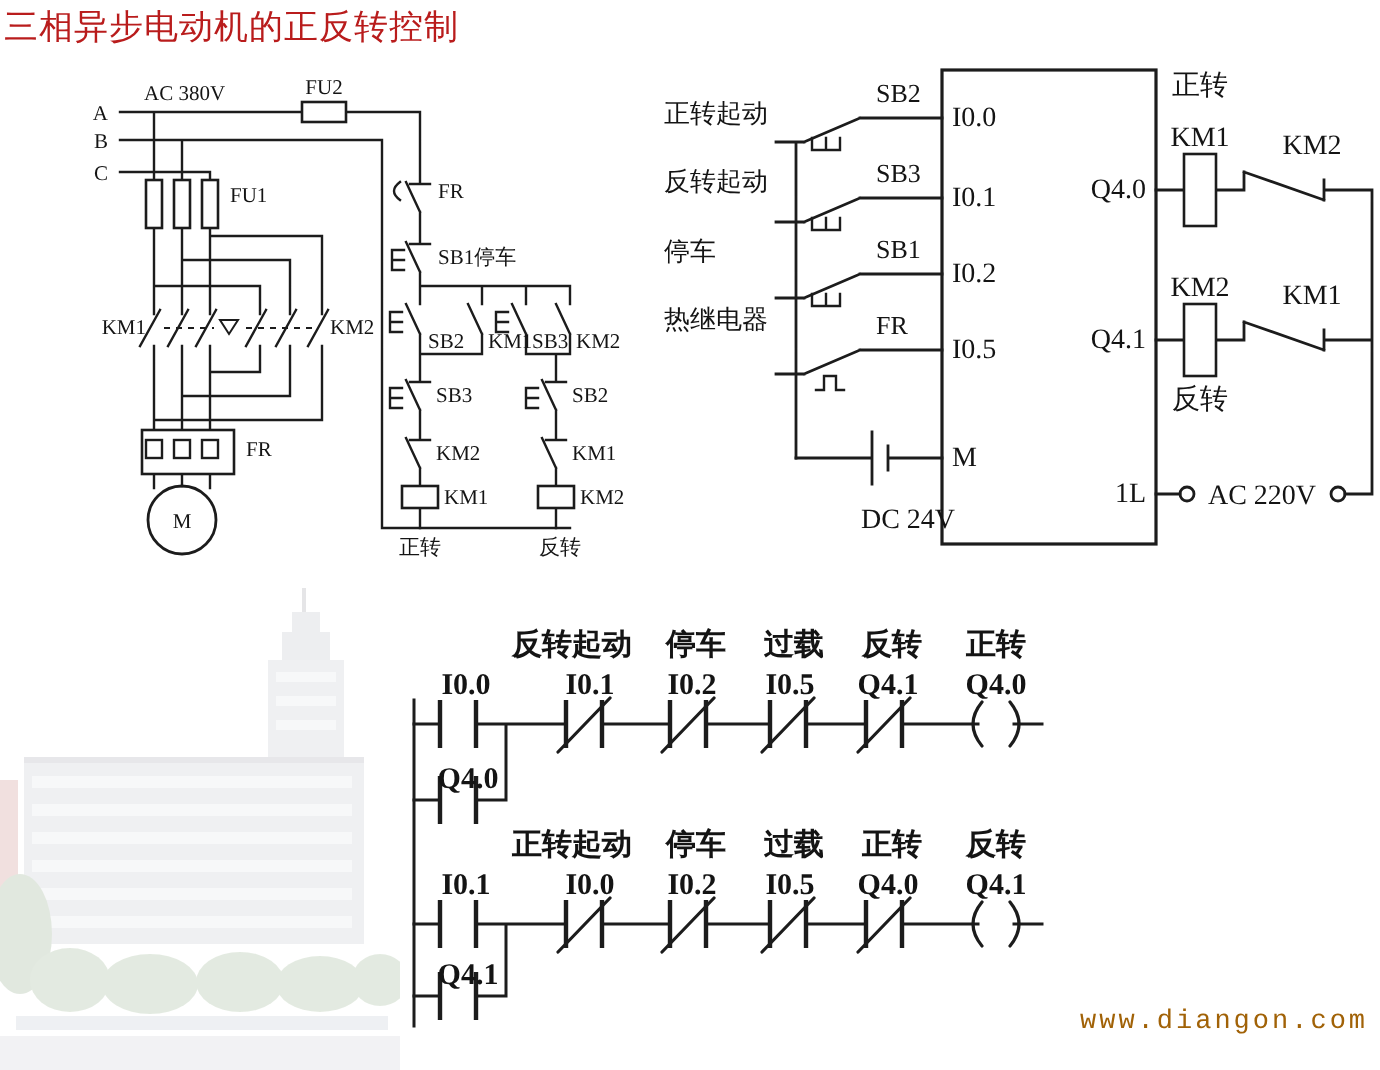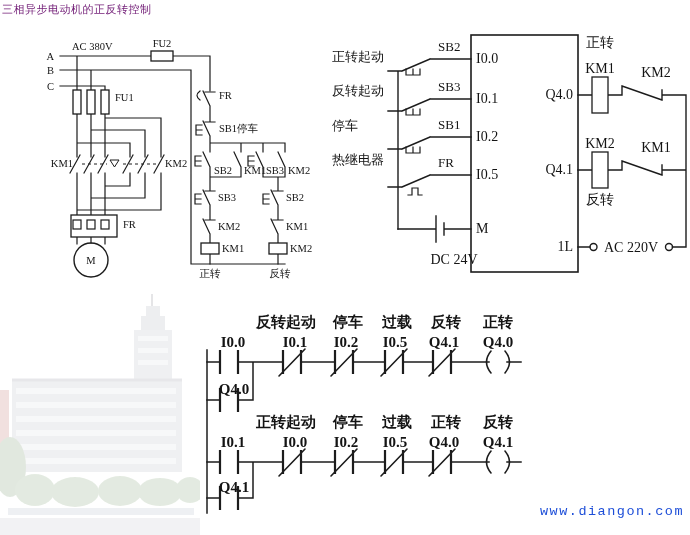--- a/index.html
+++ b/index.html
@@ -1,21 +1,21 @@
 <!DOCTYPE html>
 <html><head>
 <meta charset="utf-8">
 <style>
   html,body{margin:0;padding:0;background:#fff;}
   #canvas{position:relative;width:690px;height:535px;background:#ffffff;overflow:hidden;
           font-family:"Liberation Serif",serif;}
   .layer{position:absolute;}
-  #title{left:2px;top:2px;font-size:11px;color:#701a75;letter-spacing:.5px;}
+  #title{left:2px;top:2px;font-size:17px;color:#b91c1c;letter-spacing:.5px;}
   #watermark{left:540px;top:504px;font-family:"Liberation Mono",monospace;font-size:13.5px;
-             color:#1d4ed8;letter-spacing:1.5px;}
+             color:#a16207;letter-spacing:1.5px;}
   svg{display:block;}
   svg text{fill:#141414;font-family:"Liberation Serif",serif;}
   .ln{stroke:#1c1c1c;stroke-width:1.2;fill:none;stroke-linecap:square;}
   .ln2{stroke:#1c1c1c;stroke-width:1.4;fill:none;stroke-linecap:square;}
   .dash{stroke:#1c1c1c;stroke-width:1;fill:none;stroke-dasharray:3 3;}
   .bx{stroke:#1c1c1c;stroke-width:1.3;fill:#ffffff;}
   .bxh{stroke:#1c1c1c;stroke-width:1.6;fill:none;}
   .t10{font-size:10.5px;}
   .t13{font-size:13px;}
   .t14{font-size:14px;}

